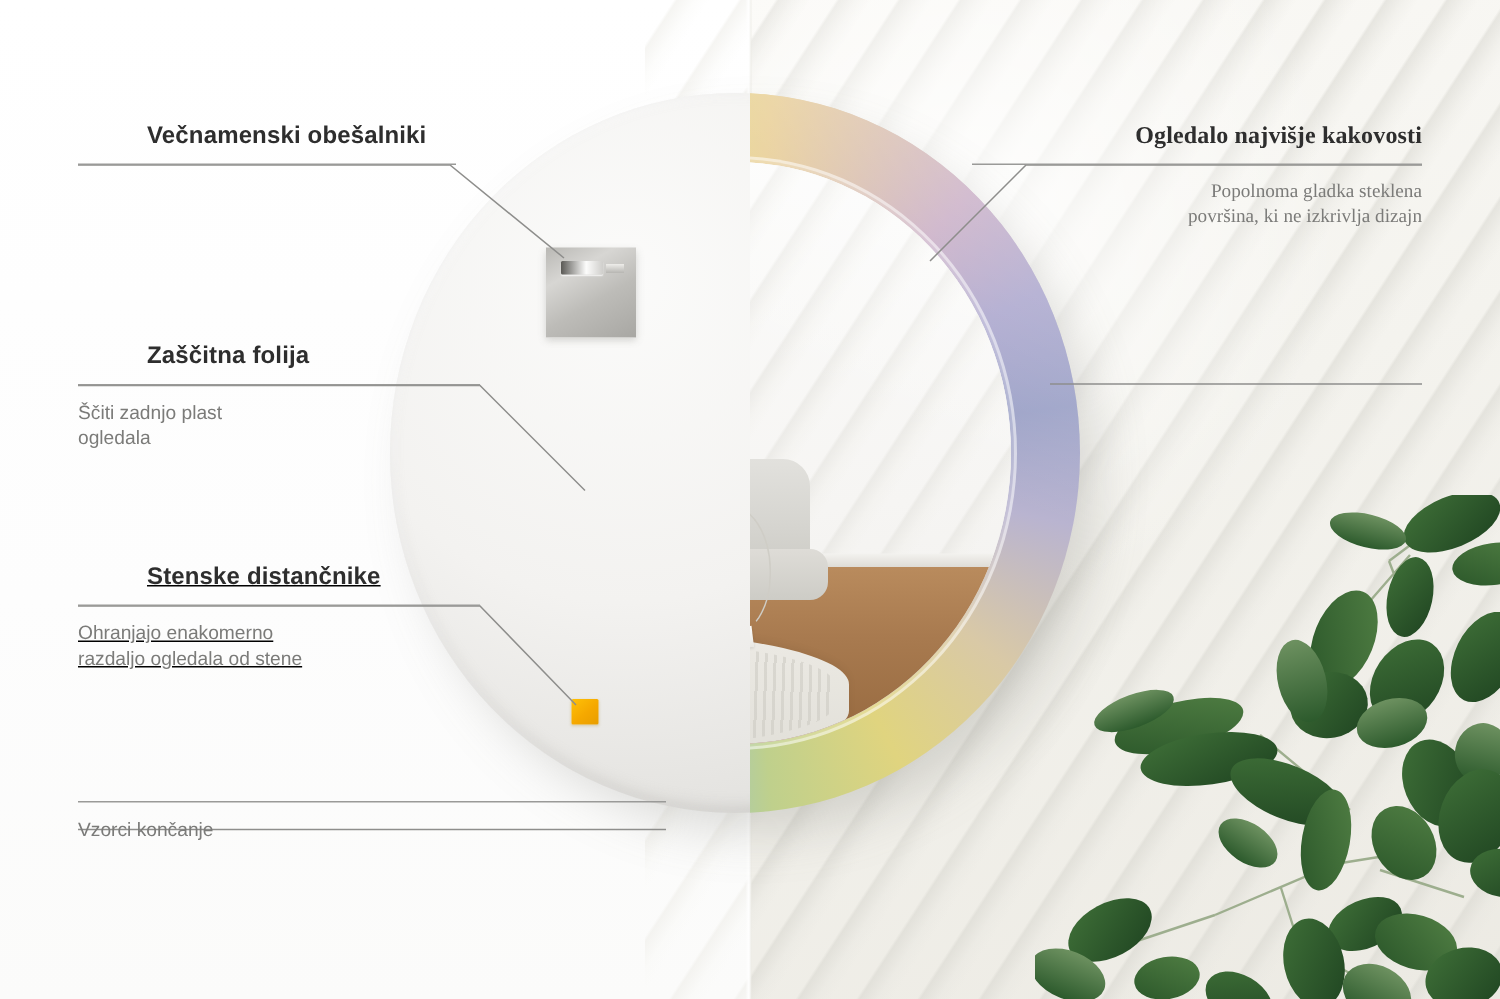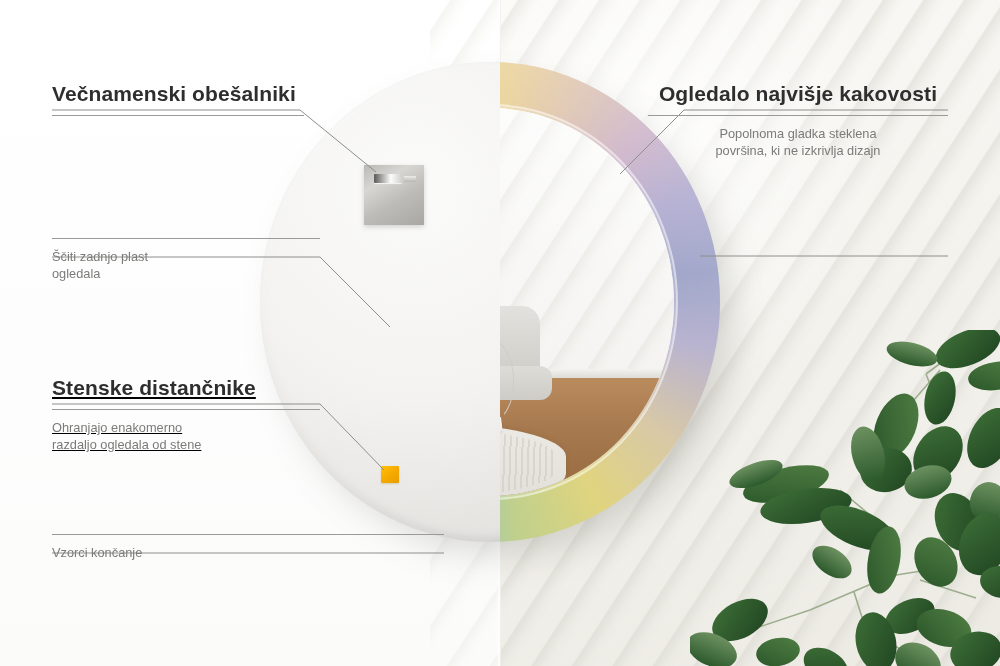--- a/index.html
+++ b/index.html
@@ -165,27 +165,27 @@
     background:linear-gradient(90deg,rgba(255,255,255,.9),rgba(255,255,255,0));
   }
 
   
   .plant{position:absolute;left:690px;top:330px;width:330px;height:350px;}
   .plant svg{display:block;}
 
   
   .label{position:absolute;}
   .label .title{
-    font-size:21px;font-weight:bold;color:#2e2e2e;letter-spacing:.1px;white-space:nowrap;
+    font-size:16px;font-weight:bold;color:#2e2e2e;letter-spacing:.1px;white-space:nowrap;margin-left:46px;
   }
   .label .rule{height:1px;background:#9a9a98;margin:9px 0 9px 0;}
   .label .desc{
     font-size:12.8px;line-height:17px;color:#7b7b79;white-space:pre-line;
   }
-  .label.right{text-align:center;}
+  .label.right{text-align:right;font-family:Liberation Serif, serif;}
 
   .lead{position:absolute;overflow:visible;pointer-events:none;}
   .lead svg{display:block;}
 
   
   .hanger{
     position:absolute;left:364px;top:165px;width:60px;height:60px;
     background:linear-gradient(150deg,#b9b8b4 0%,#d7d6d3 28%,#bdbcb8 58%,#a8a7a3 100%);
     box-shadow:0 2px 5px rgba(120,118,112,.3);
   }
@@ -278,20 +278,21 @@
       </g>
     </svg>
   </div>
 
   <div class="label" style="left:52px;top:82px;width:252px;">
     <div class="title">Večnamenski obešalniki</div>
     <div class="rule"></div>
   </div>
 
   <div class="label" style="left:52px;top:229px;width:268px;">
+    <div class="title">Zaščitna folija</div>
     <div class="rule"></div>
     <div class="desc">Ščiti zadnjo plast
 ogledala</div>
   </div>
 
   <div class="label" style="left:52px;top:376px;width:268px;text-decoration:underline;">
     <div class="title">Stenske distančnike</div>
     <div class="rule"></div>
     <div class="desc">Ohranjajo enakomerno
 razdaljo ogledala od stene</div>

